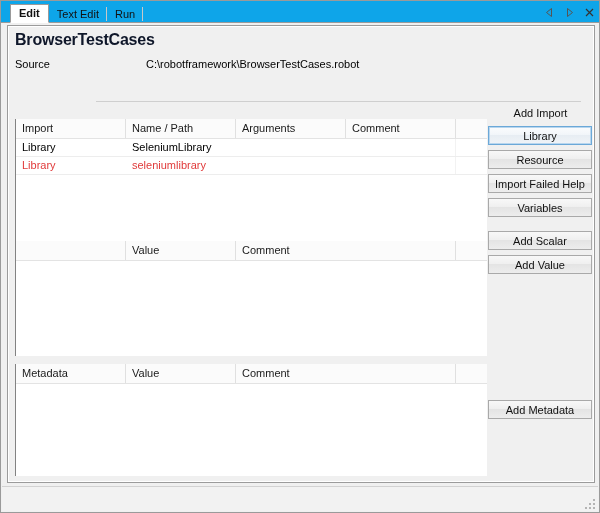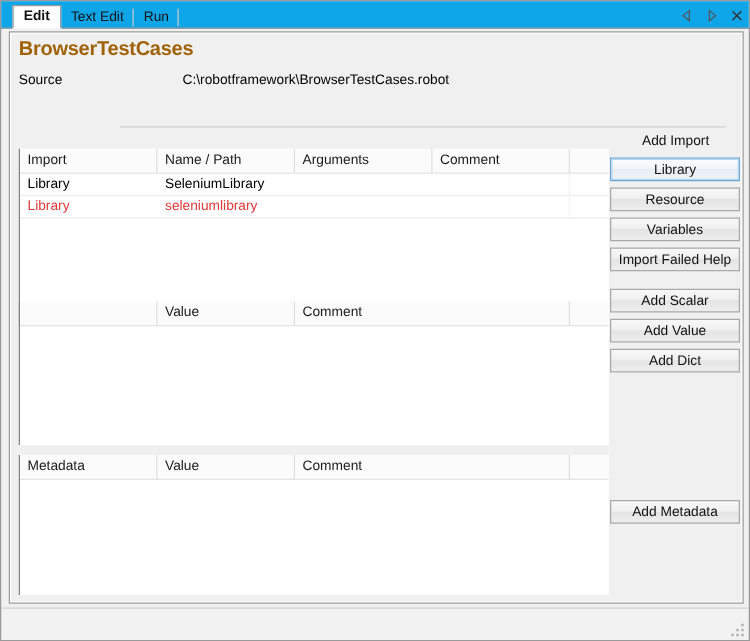--- a/index.html
+++ b/index.html
@@ -112,21 +112,21 @@
     height: 454px;
     background: #f0f0f0;
   }
 
   .page-title {
     position: absolute;
     left: 6px; top: 4px;
     font-size: 16px;
     font-weight: bold;
     letter-spacing: -0.2px;
-    color: #a16207;
+    color: #0f172a;
   }
 
   .source-label {
     position: absolute;
     left: 6px; top: 31px;
     font-size: 11px;
   }
   .source-value {
     position: absolute;
     left: 137px; top: 31px;
@@ -375,25 +375,24 @@
           <div class="cell" style="left:220px; width:219px;">Comment</div>
           <div class="cell" style="left:440px; width:32px;"></div>
         </div>
         <div class="grid-body-fill" style="height:92px;"></div>
       </div>
 
       <div class="actions">
         <div class="actions-title">Add Import</div>
         <div class="abtn focused">Library</div>
         <div class="abtn">Resource</div>
+        <div class="abtn">Import Failed Help</div>
         <div class="abtn">Variables</div>
-        <div class="abtn">Import Failed Help</div>
         <div class="abtn gap">Add Scalar</div>
         <div class="abtn">Add Value</div>
-        <div class="abtn">Add Dict</div>
       </div>
 
       <div class="meta-btn-wrap">
         <div class="abtn">Add Metadata</div>
       </div>
 
     </div>
   </div>
 
   <div class="statusbar">

